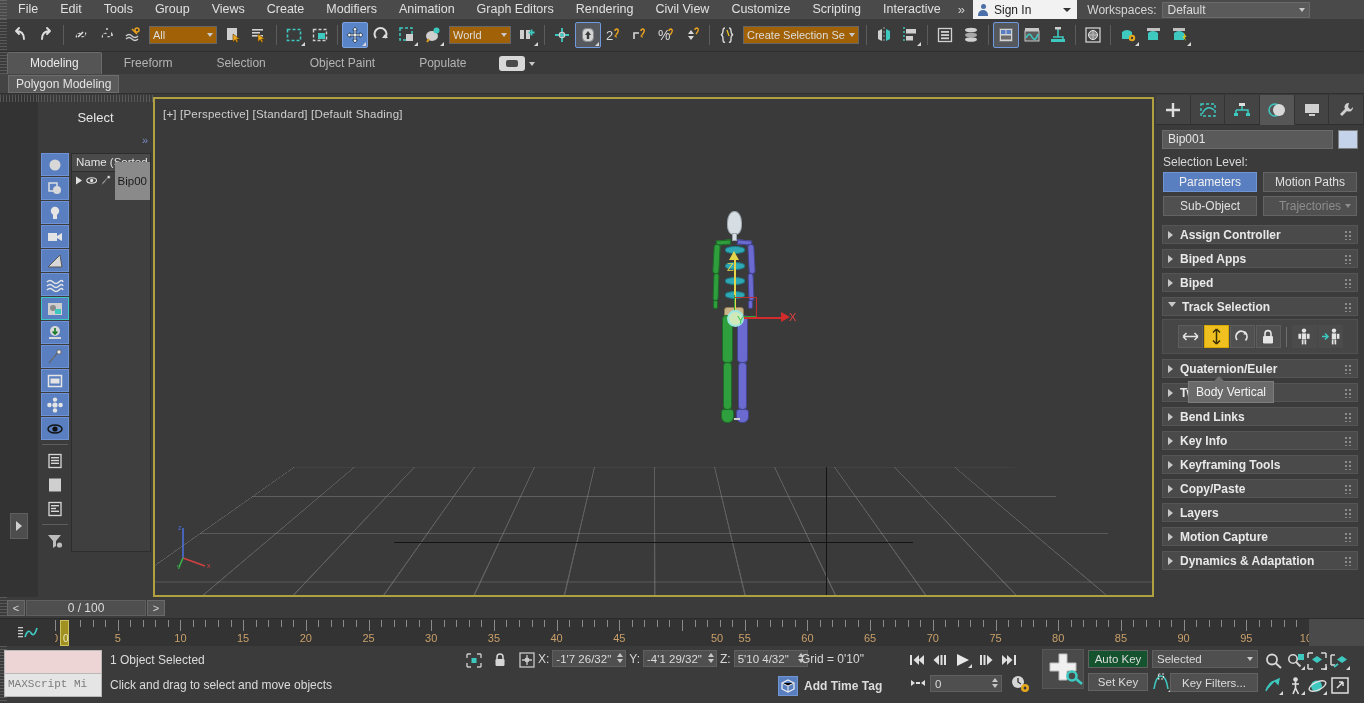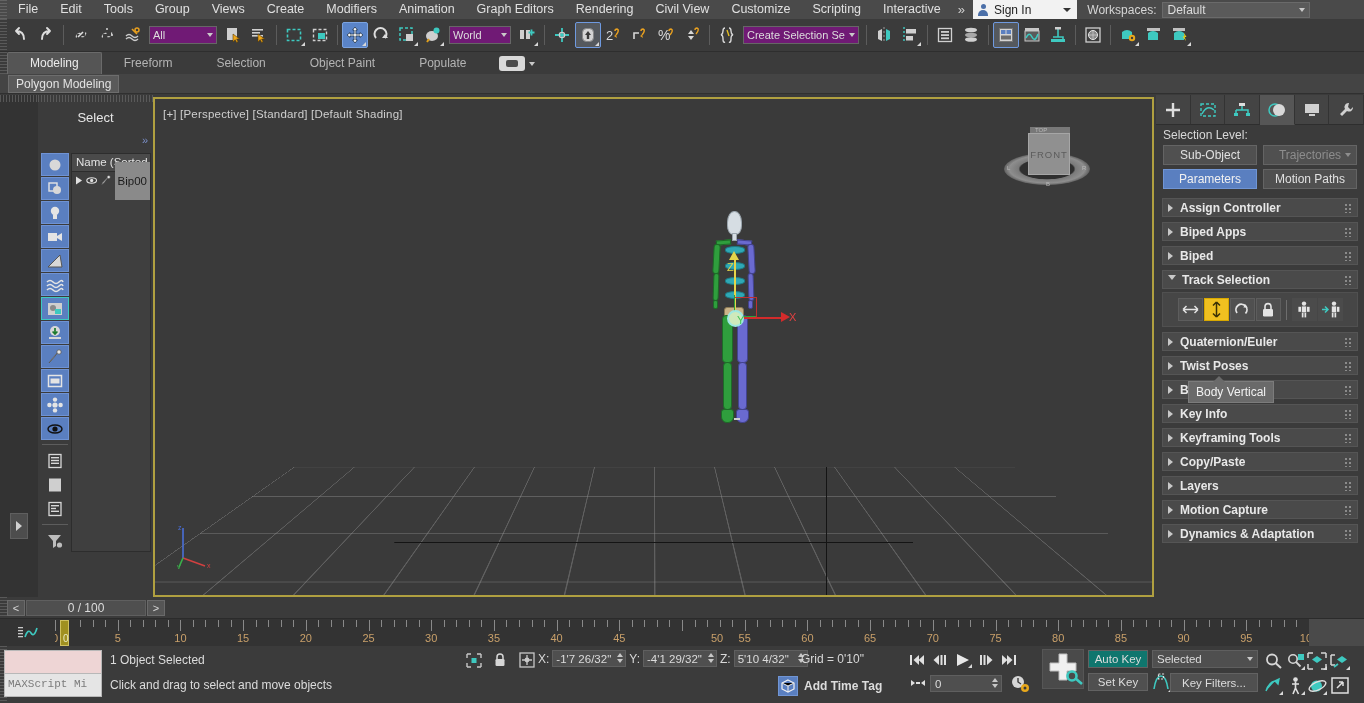--- a/index.html
+++ b/index.html
@@ -42,21 +42,21 @@
     background:#3b3b3b;display:flex;align-items:center;border-bottom:1px solid #2e2e2e;
   }
   .tb-grip{width:7px;height:33px;background:
     repeating-linear-gradient(to bottom,#6e6e6e 0 1px,transparent 1px 3px);opacity:.6;}
   .tbtn{width:26px;height:26px;display:flex;align-items:center;justify-content:center;
     position:relative;flex:0 0 auto;border:1px solid transparent;border-radius:2px;}
   .tbtn.on{background:#5a84c8;border:1px solid #7ba3e0;}
   .tbtn.onbox{border:1px solid #6f9ae0;background:#55595e;}
   .tsep{width:1px;height:20px;background:#5c5c5c;margin:0 4px;flex:0 0 auto;}
   .tcombo{
-    height:18px;background:#701a75;border:1px solid #666;color:#ddd;font-size:11px;
+    height:18px;background:#a16207;border:1px solid #666;color:#ddd;font-size:11px;
     display:flex;align-items:center;justify-content:space-between;padding:0 3px;margin:0 3px;flex:0 0 auto;
   }
   .tri-dn{width:0;height:0;border-left:3.5px solid transparent;border-right:3.5px solid transparent;border-top:4px solid #c9c9c9;}
   .corner-tri{position:absolute;right:1px;bottom:1px;width:0;height:0;
     border-left:4px solid transparent;border-bottom:4px solid #d8d8d8;}
 
   
   .ribbon{
     position:absolute;left:0;top:52px;width:1364px;height:22px;background:#3b3b3b;
     display:flex;align-items:flex-end;
@@ -231,21 +231,21 @@
   .spin .d{border-left:3.5px solid transparent;border-right:3.5px solid transparent;border-top:4px solid #c8c8c8;margin-top:2px;}
   .gridtxt{position:absolute;left:801px;top:6px;font-size:12px;color:#d8d8d8;}
   .addtag{position:absolute;left:778px;top:30px;display:flex;align-items:center;gap:6px;}
   .addtag .bx{width:20px;height:20px;background:#5a7fc0;border:1px solid #7095d4;display:flex;align-items:center;justify-content:center;}
 
   .playgrp{position:absolute;left:906px;top:4px;display:flex;align-items:center;gap:2px;}
   .pbtn{width:21px;height:19px;display:flex;align-items:center;justify-content:center;position:relative;}
   .frm-field{position:absolute;left:930px;top:29px;width:72px;height:17px;background:#4f4f4f;border:1px solid #5f5f5f;
     color:#dcdcdc;font-size:11.5px;display:flex;align-items:center;padding:0 4px;}
   .bigkey{position:absolute;left:1042px;top:3px;width:42px;height:40px;background:#4a4a4a;border:1px solid #565656;}
-  .akbtn{position:absolute;left:1088px;top:4px;width:60px;height:18px;background:#0f766e;border:1px solid #626262;
+  .akbtn{position:absolute;left:1088px;top:4px;width:60px;height:18px;background:#14532d;border:1px solid #626262;
     font-size:11.5px;color:#dcdcdc;display:flex;align-items:center;justify-content:center;}
   .skbtn{position:absolute;left:1088px;top:27px;width:60px;height:18px;background:#505050;border:1px solid #626262;
     font-size:11.5px;color:#dcdcdc;display:flex;align-items:center;justify-content:center;}
   .selcombo{position:absolute;left:1152px;top:4px;width:106px;height:18px;background:#4f4f4f;border:1px solid #5f5f5f;
     font-size:11.5px;color:#dcdcdc;display:flex;align-items:center;padding:0 4px;justify-content:space-between;}
   .kfbtn{position:absolute;left:1170px;top:27px;width:88px;height:19px;background:#505050;border:1px solid #626262;
     font-size:11.5px;color:#dcdcdc;display:flex;align-items:center;justify-content:center;}
   .navgrp{position:absolute;left:1262px;top:2px;width:100px;height:50px;}
   .nbtn{position:absolute;width:22px;height:21px;display:flex;align-items:center;justify-content:center;}
 
@@ -762,29 +762,20 @@
         <div class="gz gz-y"></div>
         <div class="gz gz-sq"></div>
         <div class="gz gz-x"></div>
         <div class="gz gz-xh"></div>
         <div class="gz gz-hub"></div>
         <div class="gz gz-lbl" style="left:86px;top:100px;color:#e24141;">X</div>
         <div class="gz gz-lbl" style="left:34px;top:103px;color:#44c455;">Y</div>
         <div class="gz gz-lbl" style="left:24px;top:50px;color:#e3d44a;">Z</div>
       </div>
 
-      <div class="viewcube">
-        <div class="vc-ring"></div>
-        <div class="vc-top"></div>
-        <div class="vc-cube">FRONT</div>
-        <div class="vc-tag" style="left:31px;top:0;">TOP</div>
-        <div class="vc-tag" style="left:3px;top:38px;">L</div>
-        <div class="vc-tag" style="left:78px;top:38px;">R</div>
-        <div class="vc-tag" style="left:42px;top:54px;">B</div>
-      </div>
 
       <div class="tripod">
         <svg width="40" height="45" viewBox="0 0 40 45">
           <path d="M6 4 v30" stroke="#4a6fd8" stroke-width="1.6"></path>
           <path d="M6 34 L28 42" stroke="#d24040" stroke-width="1.6"></path>
           <path d="M6 34 L2 43" stroke="#3ab24a" stroke-width="1.6"></path>
           <text x="1" y="6" font-size="7" fill="#4a6fd8" font-family="Liberation Sans">z</text>
           <text x="30" y="44" font-size="7" fill="#d24040" font-family="Liberation Sans">x</text>
           <text x="0" y="45" font-size="7" fill="#3ab24a" font-family="Liberation Sans">y</text>
         </svg>
@@ -825,32 +816,36 @@
             <rect x="7" y="14" width="6" height="2" fill="#d0d0d0"></rect>
           </svg>
       </div>
       <div class="cptab">
         <svg width="20" height="20" viewBox="0 0 20 20">
             <path d="M13 3 a4 4 0 00-4 6 L4 14 l2 2 l5-5 a4 4 0 006-4 l-2.5 2.5 l-2.5-2.5 z" fill="#d0d0d0"></path>
           </svg>
       </div>
     </div>
 
+    <div class="cp-namerow">
+      <div class="cp-name">Bip001</div>
+      <div class="cp-color"></div>
+    </div>
 
     <div class="cp-sel">Selection Level:</div>
+    <div class="cp-grid2">
+      <div class="cpbtn primary">Parameters</div>
+      <div class="cpbtn">Motion Paths</div>
+    </div>
     <div class="cp-grid2">
       <div class="cpbtn">Sub-Object</div>
       <div class="cpbtn disabled">
         <span>Trajectories</span>
         <span class="tri-dn"></span>
       </div>
-    </div>
-    <div class="cp-grid2">
-      <div class="cpbtn primary">Parameters</div>
-      <div class="cpbtn">Motion Paths</div>
     </div>
 
     <div class="rollout">
       <span class="arw"></span>
       <span class="ttl">Assign Controller</span>
       <span class="dots"></span>
     </div>
     <div class="rollout">
       <span class="arw"></span>
       <span class="ttl">Biped Apps</span>

